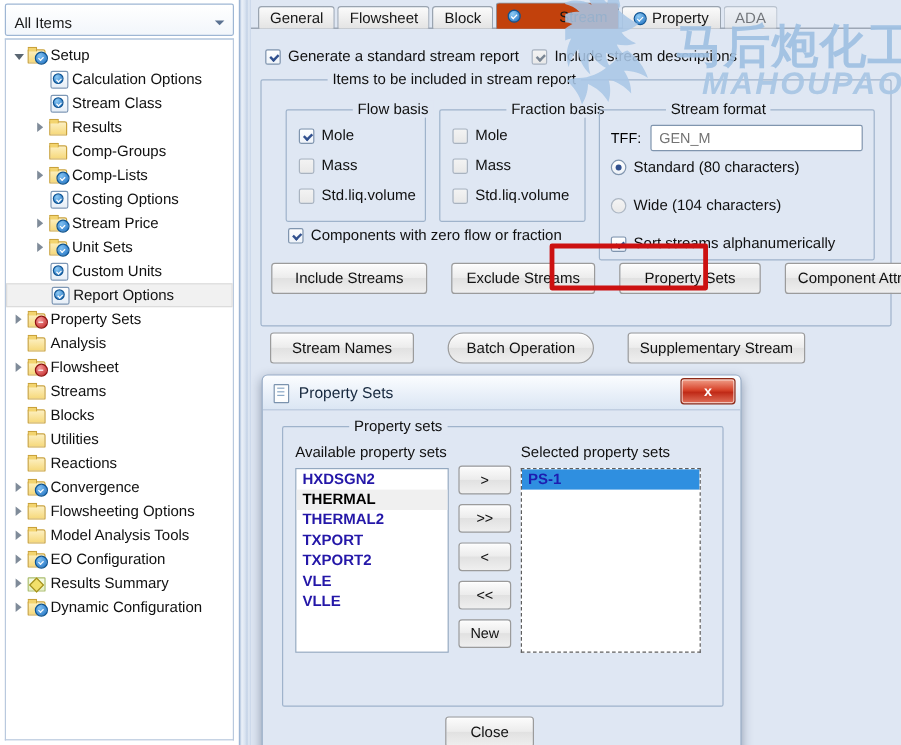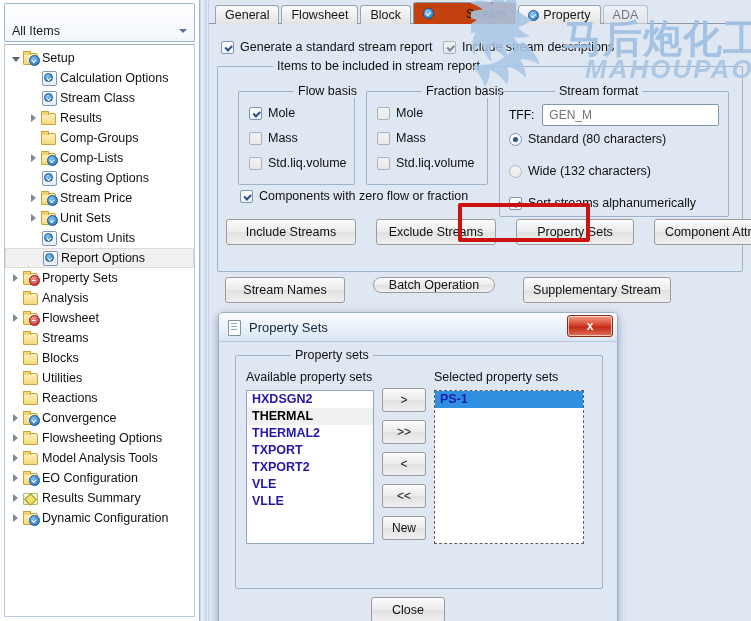--- a/index.html
+++ b/index.html
@@ -22,21 +22,21 @@
     box-sizing:border-box;
     position:relative;
   }
   .combo-allitems{
     margin:3px 4px 2px 4px;
     height:21px;
     background:linear-gradient(#ffffff,#f2f6fb);
     border:1px solid #9eb6d4;
     border-radius:2px;
     display:flex;align-items:center;
-    padding:16px 4px 0 7px;
+    padding:4px 4px 0 7px;
     font-size:12.5px;color:#1b1b1b;
     position:relative;
     flex:0 0 auto;
   }
   .combo-allitems .lbl{flex:1;}
   .combo-arrow{
     width:0;height:0;
     border-left:4px solid transparent;border-right:4px solid transparent;
     border-top:4px solid #5b7292;
     margin-right:3px;
@@ -571,21 +571,21 @@
             </div>
           </div>
 
           <div style="position:absolute;left:9px;top:40px;display:flex;flex-direction:column;gap:18px;">
             <div class="chk">
               <span class="radio on"></span>
               <span>Standard (80 characters)</span>
             </div>
             <div class="chk">
               <span class="radio dim"></span>
-              <span>Wide (132 characters)</span>
+              <span>Wide (104 characters)</span>
             </div>
             <div class="chk">
               <span class="box on"></span>
               <span>Sort streams alphanumerically</span>
             </div>
           </div>
         </div>
 
         <div class="chk" style="position:absolute;left:22px;top:122px;">
           <span class="box on"></span>
@@ -595,21 +595,21 @@
         <div style="position:absolute;left:8px;top:152px;display:flex;gap:20px;">
           <div class="btn" style="width:130px;height:26px;">Include Streams</div>
           <div class="btn" style="width:120px;height:26px;">Exclude Streams</div>
           <div class="btn" style="width:118px;height:26px;">Property Sets</div>
           <div class="btn" style="width:142px;height:26px;">Component Attributes</div>
         </div>
       </div>
 
       <div style="position:absolute;left:16px;top:253px;display:flex;gap:28px;">
         <div class="btn" style="width:120px;height:26px;">Stream Names</div>
-        <div class="btn" style="width:122px;height:16px;border-radius:13px;">Batch Operation</div>
+        <div class="btn" style="width:122px;height:26px;border-radius:13px;">Batch Operation</div>
         <div class="btn" style="width:148px;height:26px;">Supplementary Stream</div>
       </div>
 
       <div class="redbox" style="left:249px;top:179px;width:132px;height:39px;"></div>
 
       <div id="dialog">
 
         <div id="dlg-title">
           <span class="dlg-ico"></span>
           <span class="ttl">Property Sets</span>

